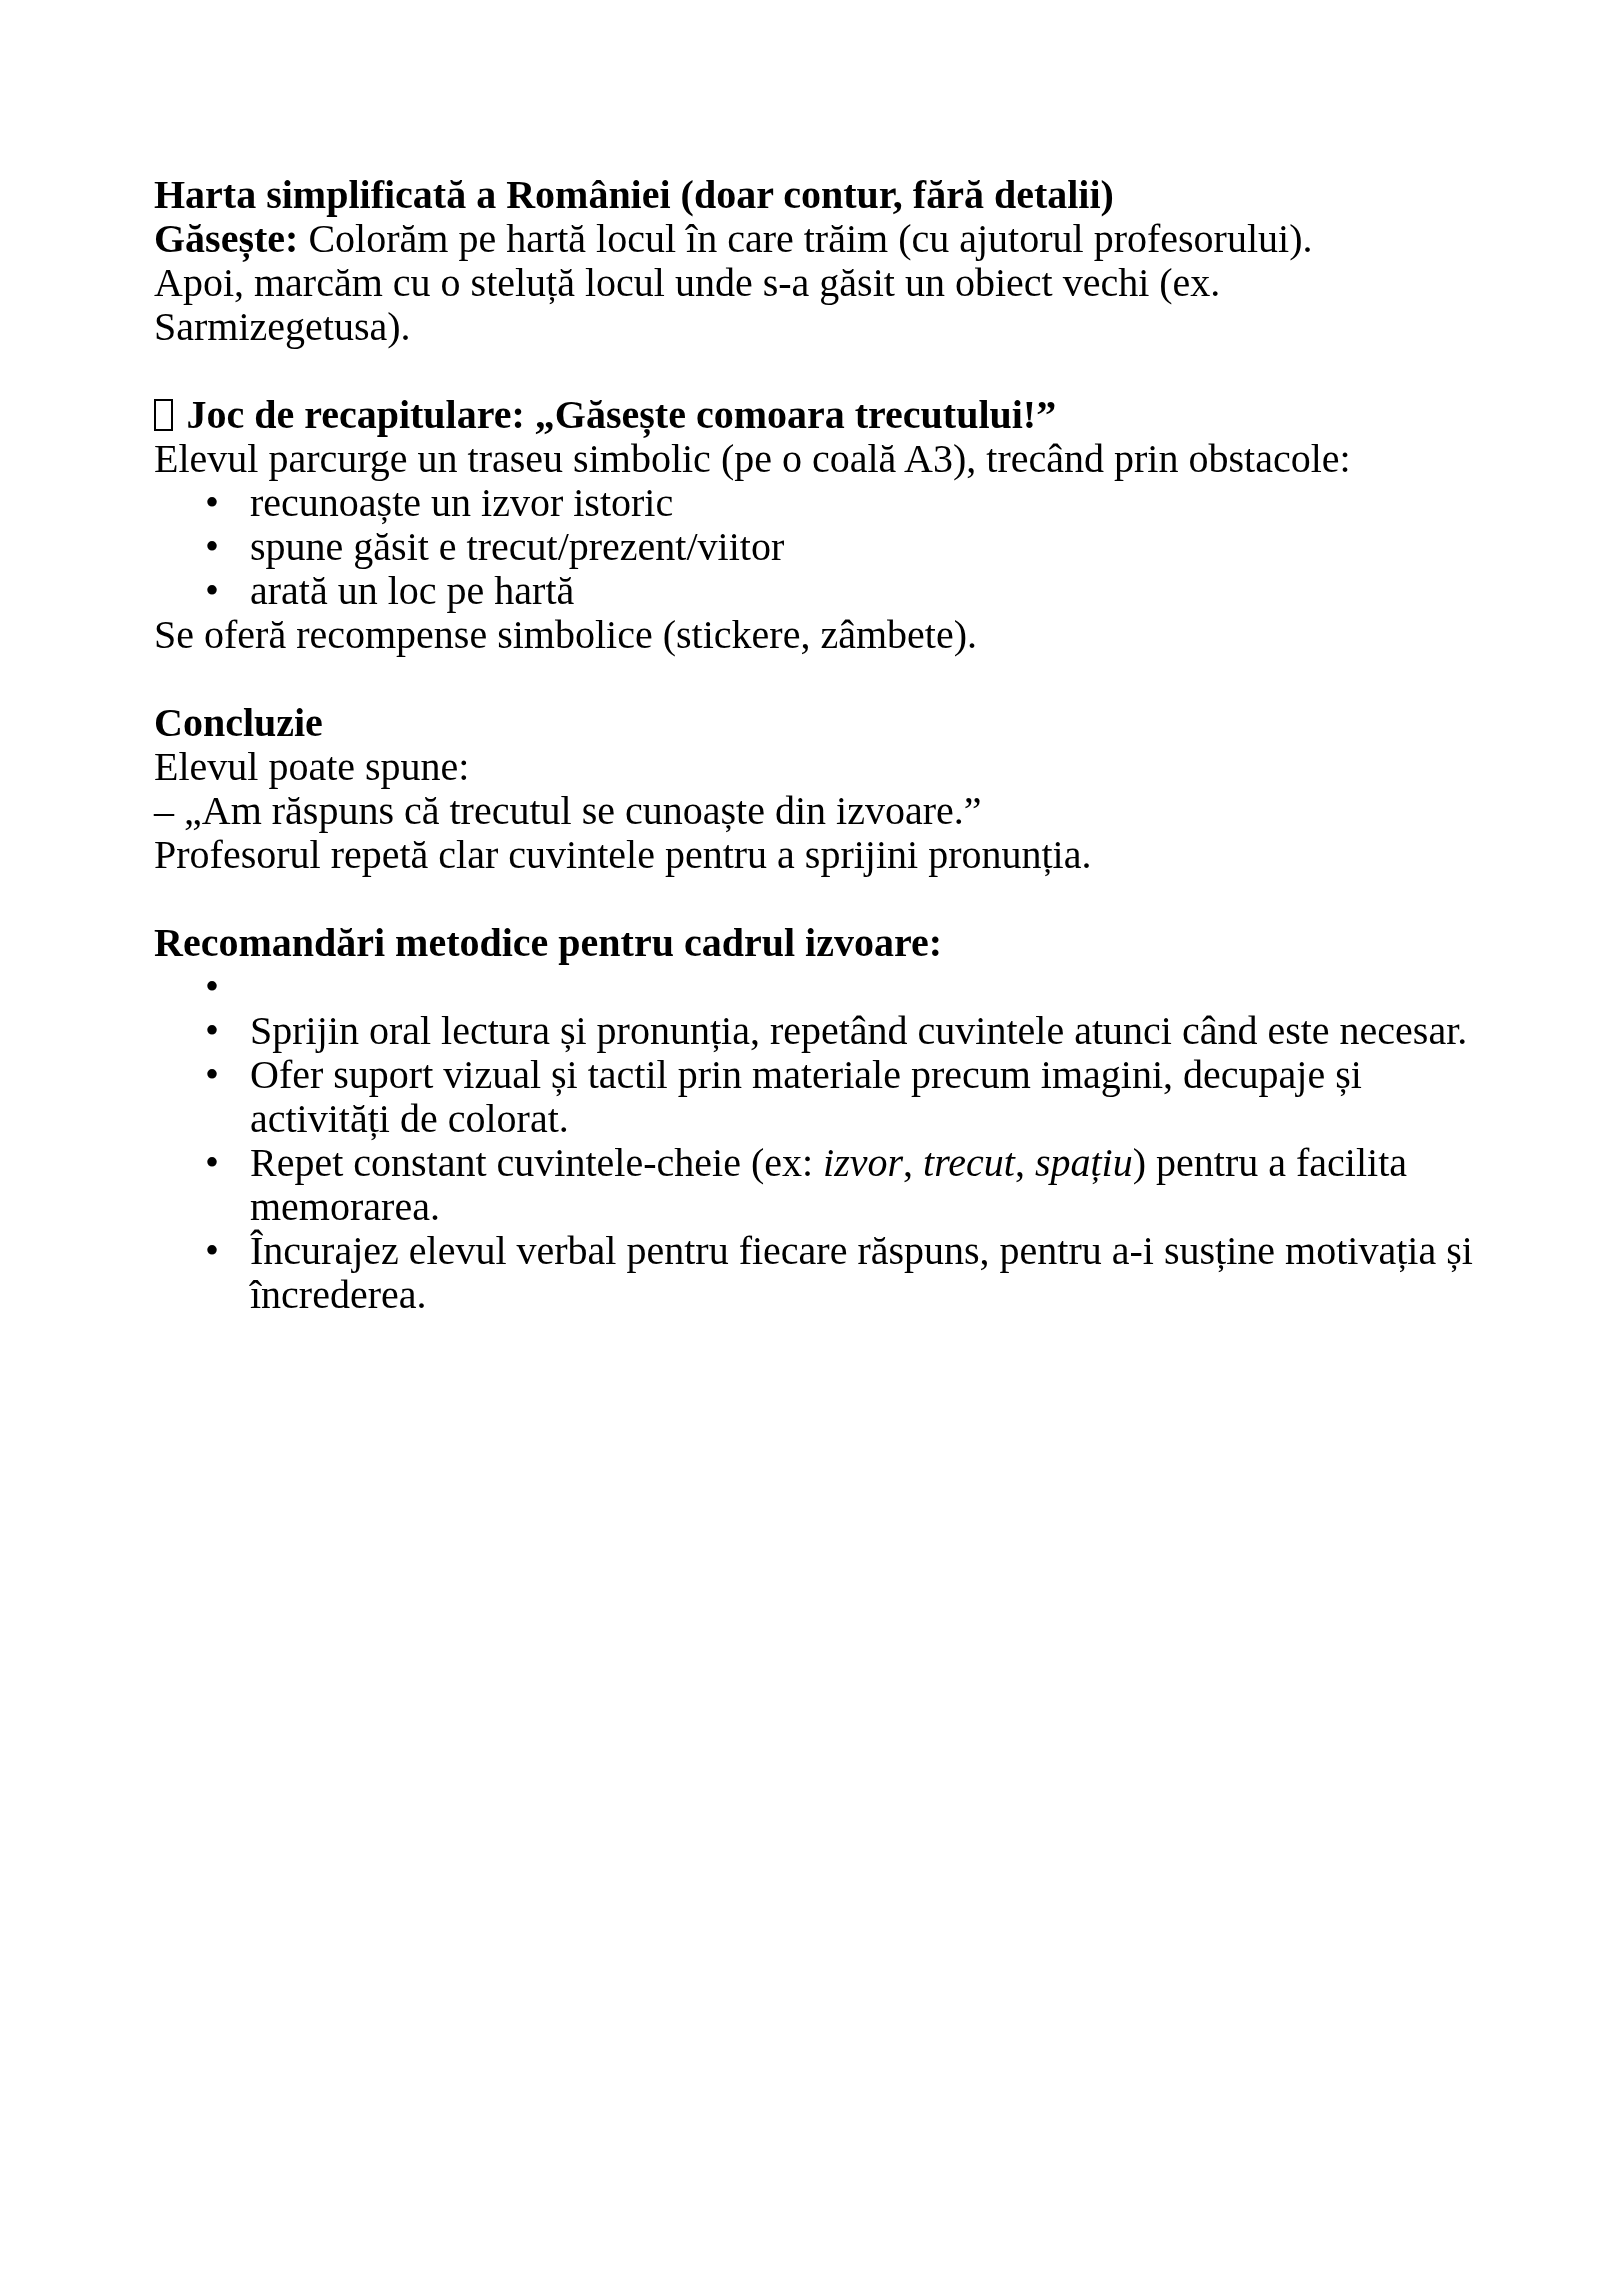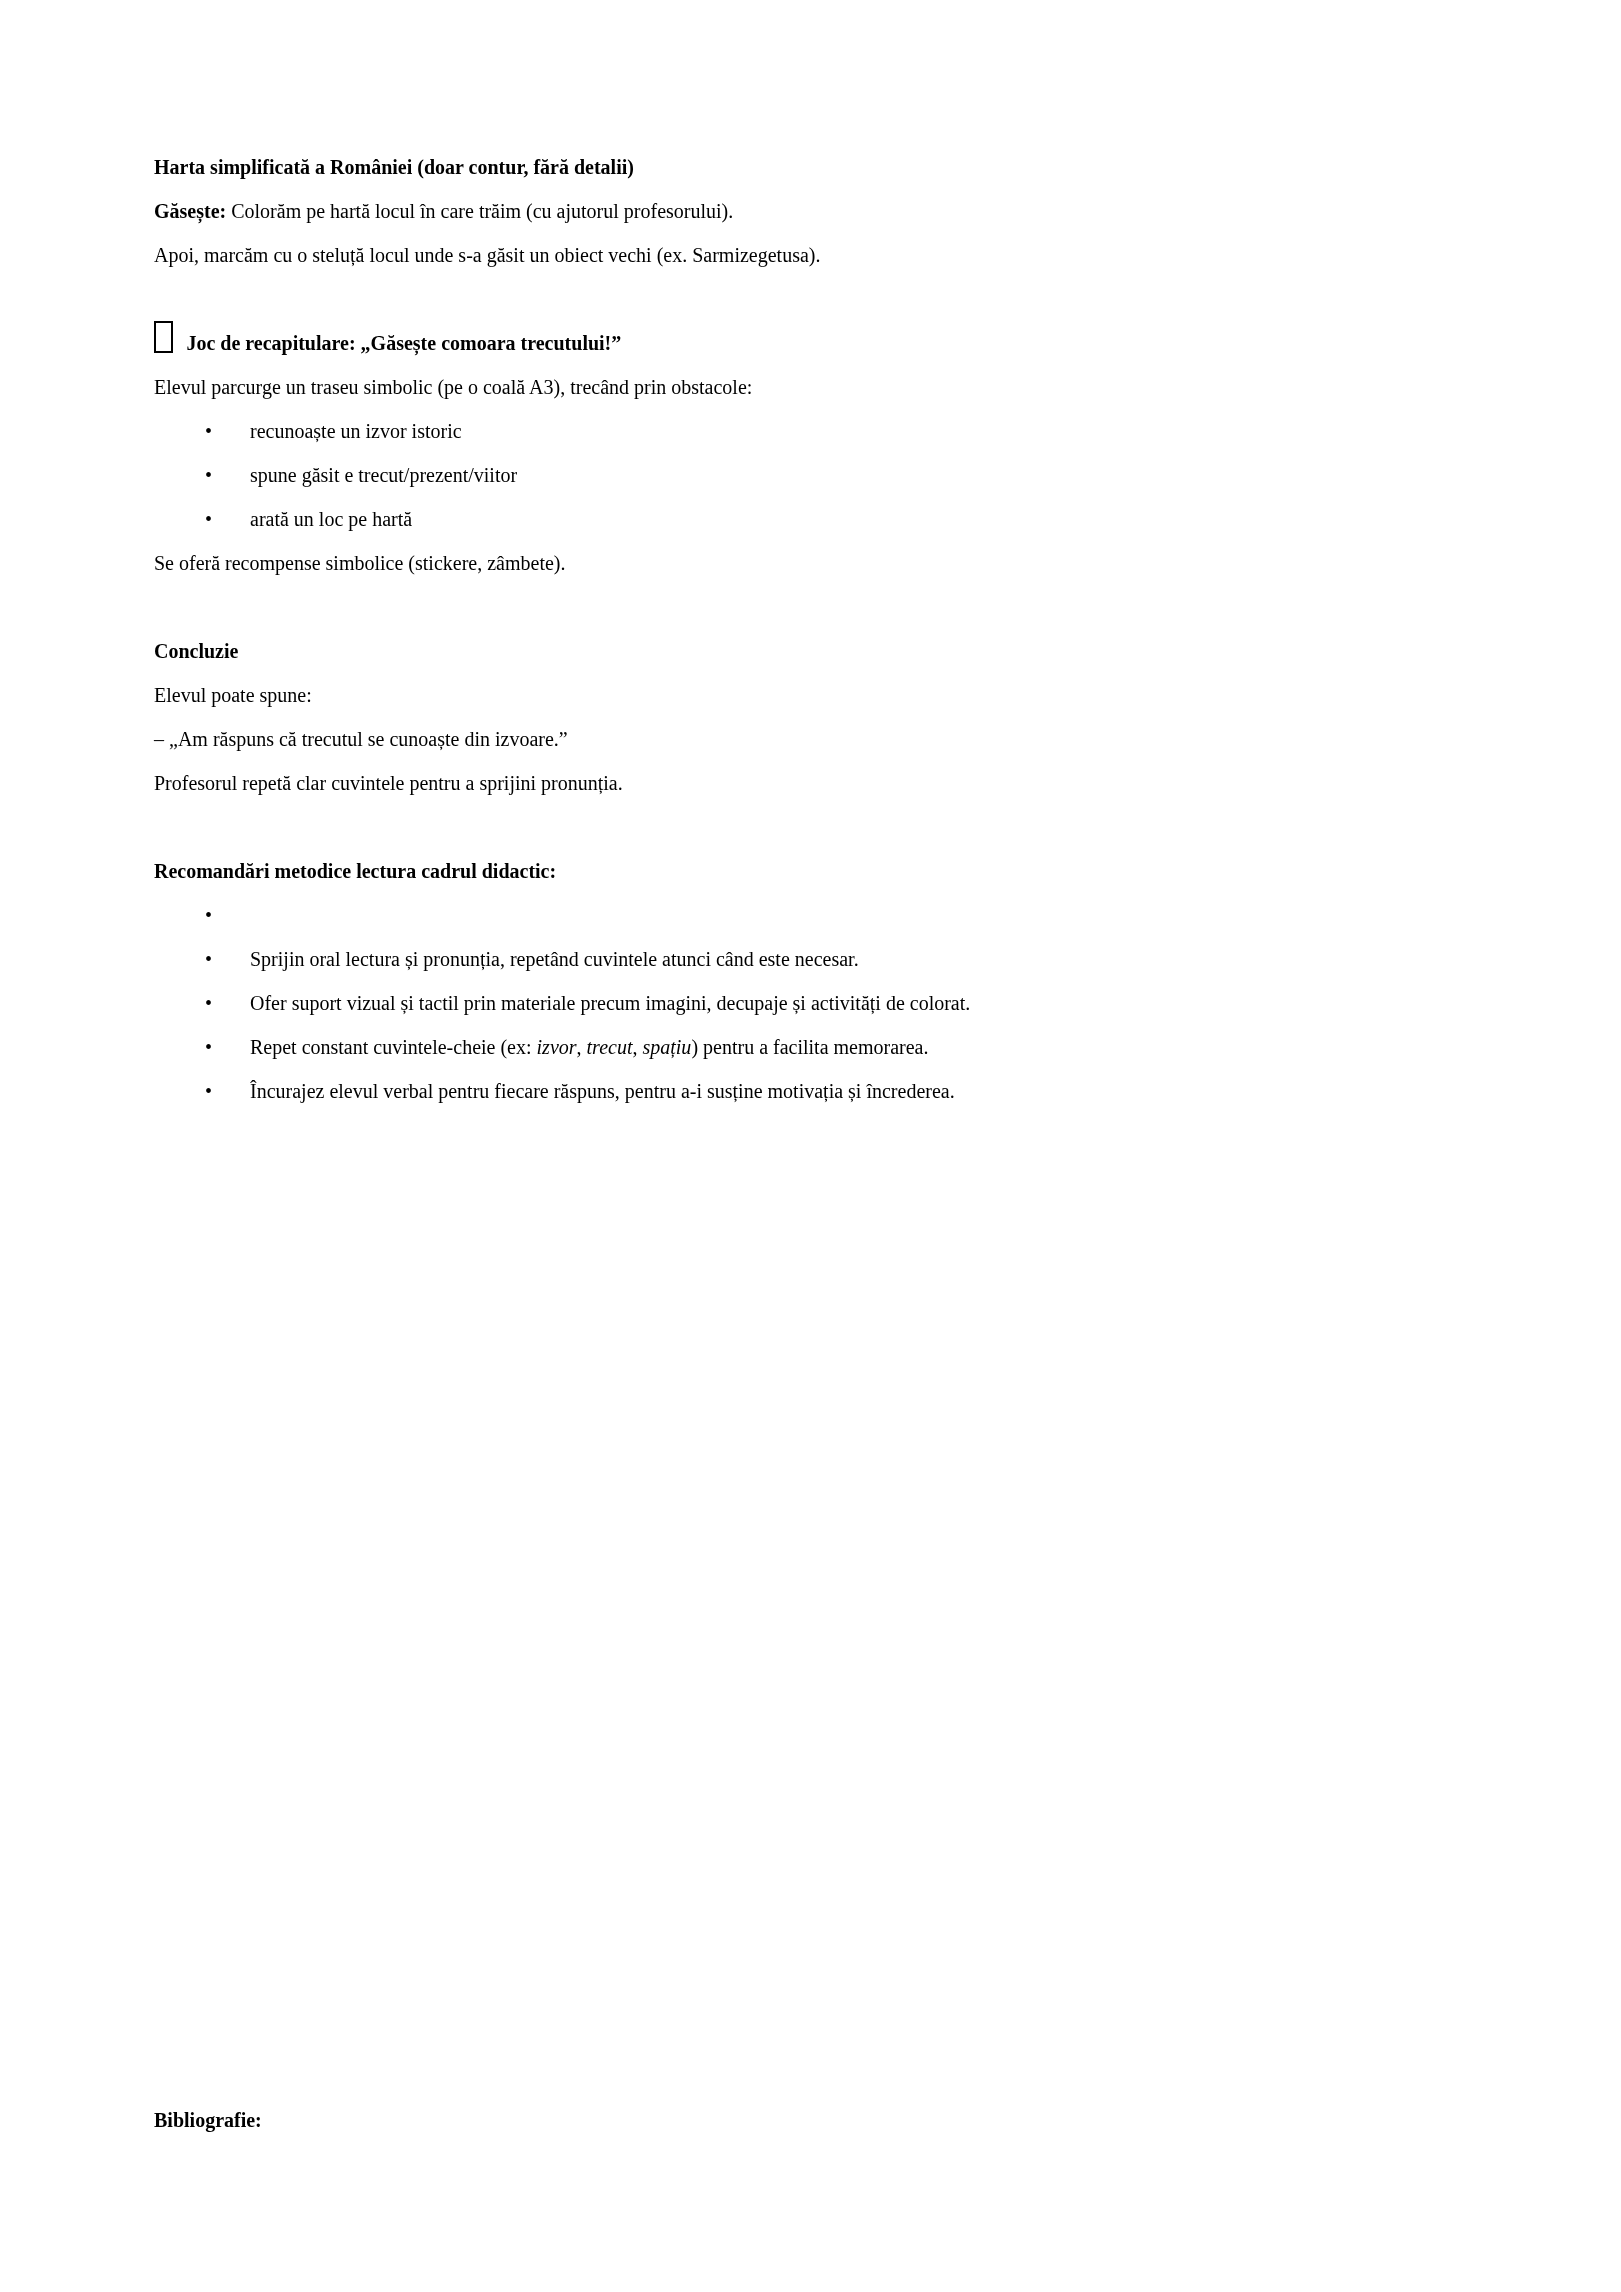--- a/index.html
+++ b/index.html
@@ -3,23 +3,24 @@
 <meta charset="utf-8">
 <style>
   html, body { margin: 0; padding: 0; background: #ffffff; }
   .page {
     position: relative;
     width: 1621px;
     height: 2259px;
     background: #ffffff;
     color: #000000;
     font-family: "Liberation Serif", "DejaVu Serif", serif;
-    font-size: 20px;
+    font-size: 40px;
     line-height: 44px;
     overflow: hidden;
+    margin-top: 28px;
   }
   .content {
     position: absolute;
     left: 154px;
     right: 147px;
     top: 145px;
   }
   .line { min-height: 44px; }
   .blank { height: 44px; }
   .bold { font-weight: bold; }
@@ -73,21 +74,21 @@
 
     <div class="blank"></div>
 
     <div class="line bold">Concluzie</div>
     <div class="line">Elevul poate spune:</div>
     <div class="line">– „Am răspuns că trecutul se cunoaște din izvoare.”</div>
     <div class="line">Profesorul repetă clar cuvintele pentru a sprijini pronunția.</div>
 
     <div class="blank"></div>
 
-    <div class="line bold">Recomandări metodice lectura cadrul didactic:</div>
+    <div class="line bold">Recomandări metodice pentru cadrul izvoare:</div>
 
     <div class="bullet-item">
       <span class="bullet">•</span>
     </div>
     <div class="bullet-item">
       <span class="bullet">•</span>
       <span>Sprijin oral lectura și pronunția, repetând cuvintele atunci când este necesar.</span>
     </div>
     <div class="bullet-item">
       <span class="bullet">•</span>

